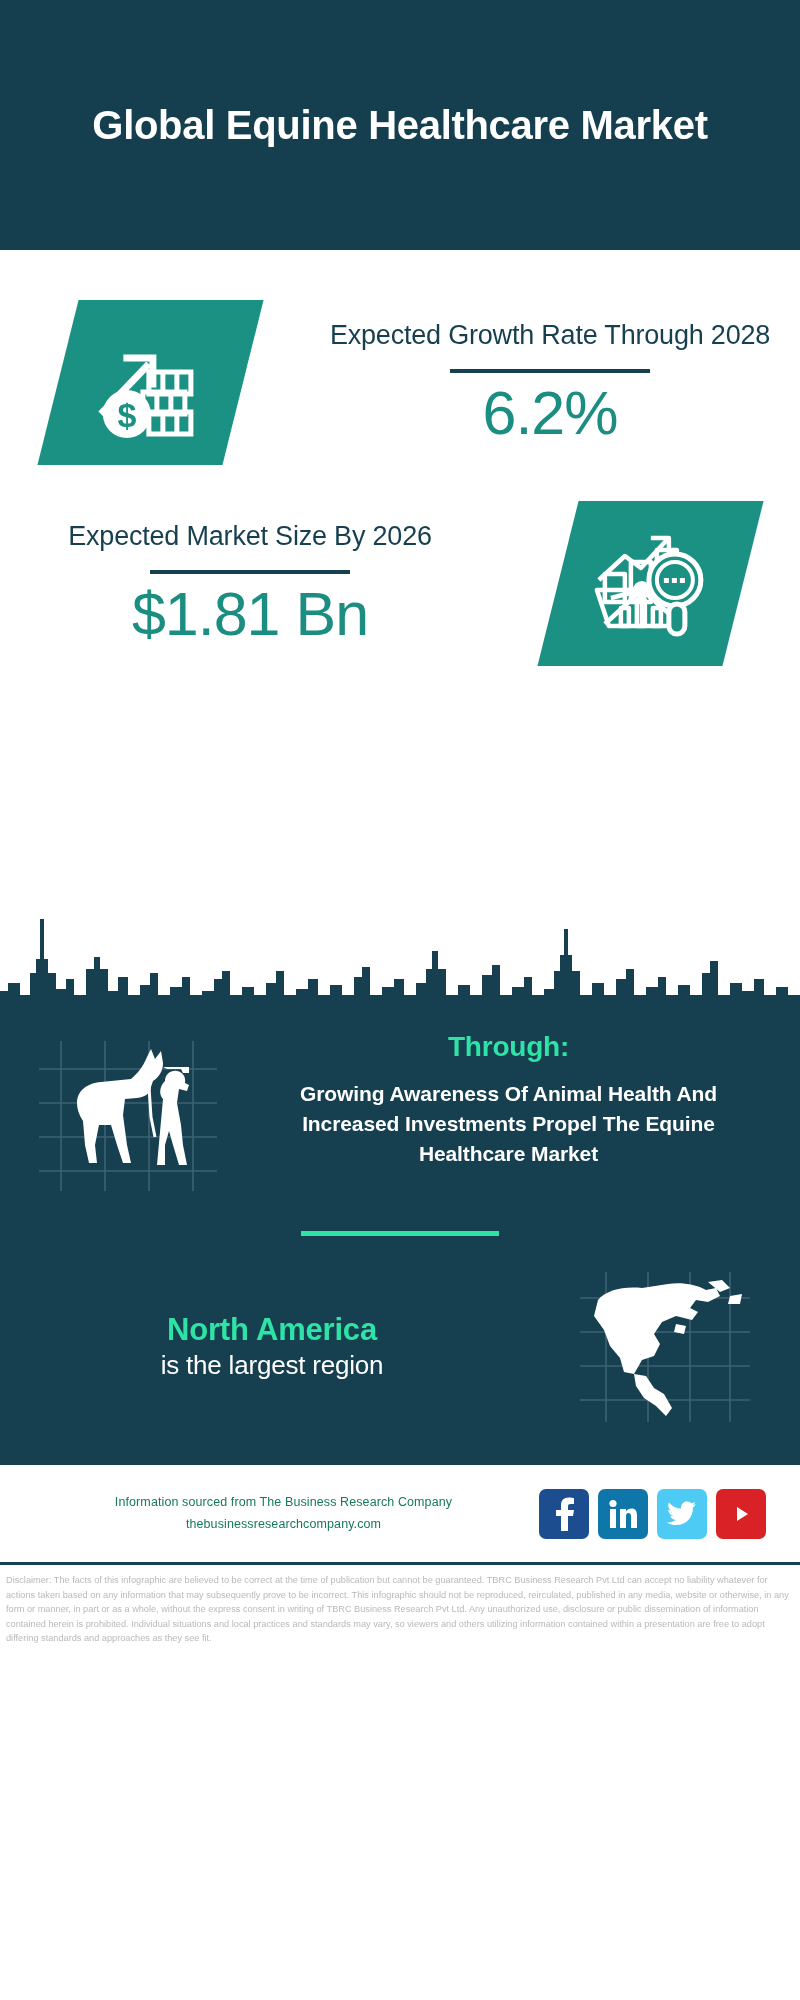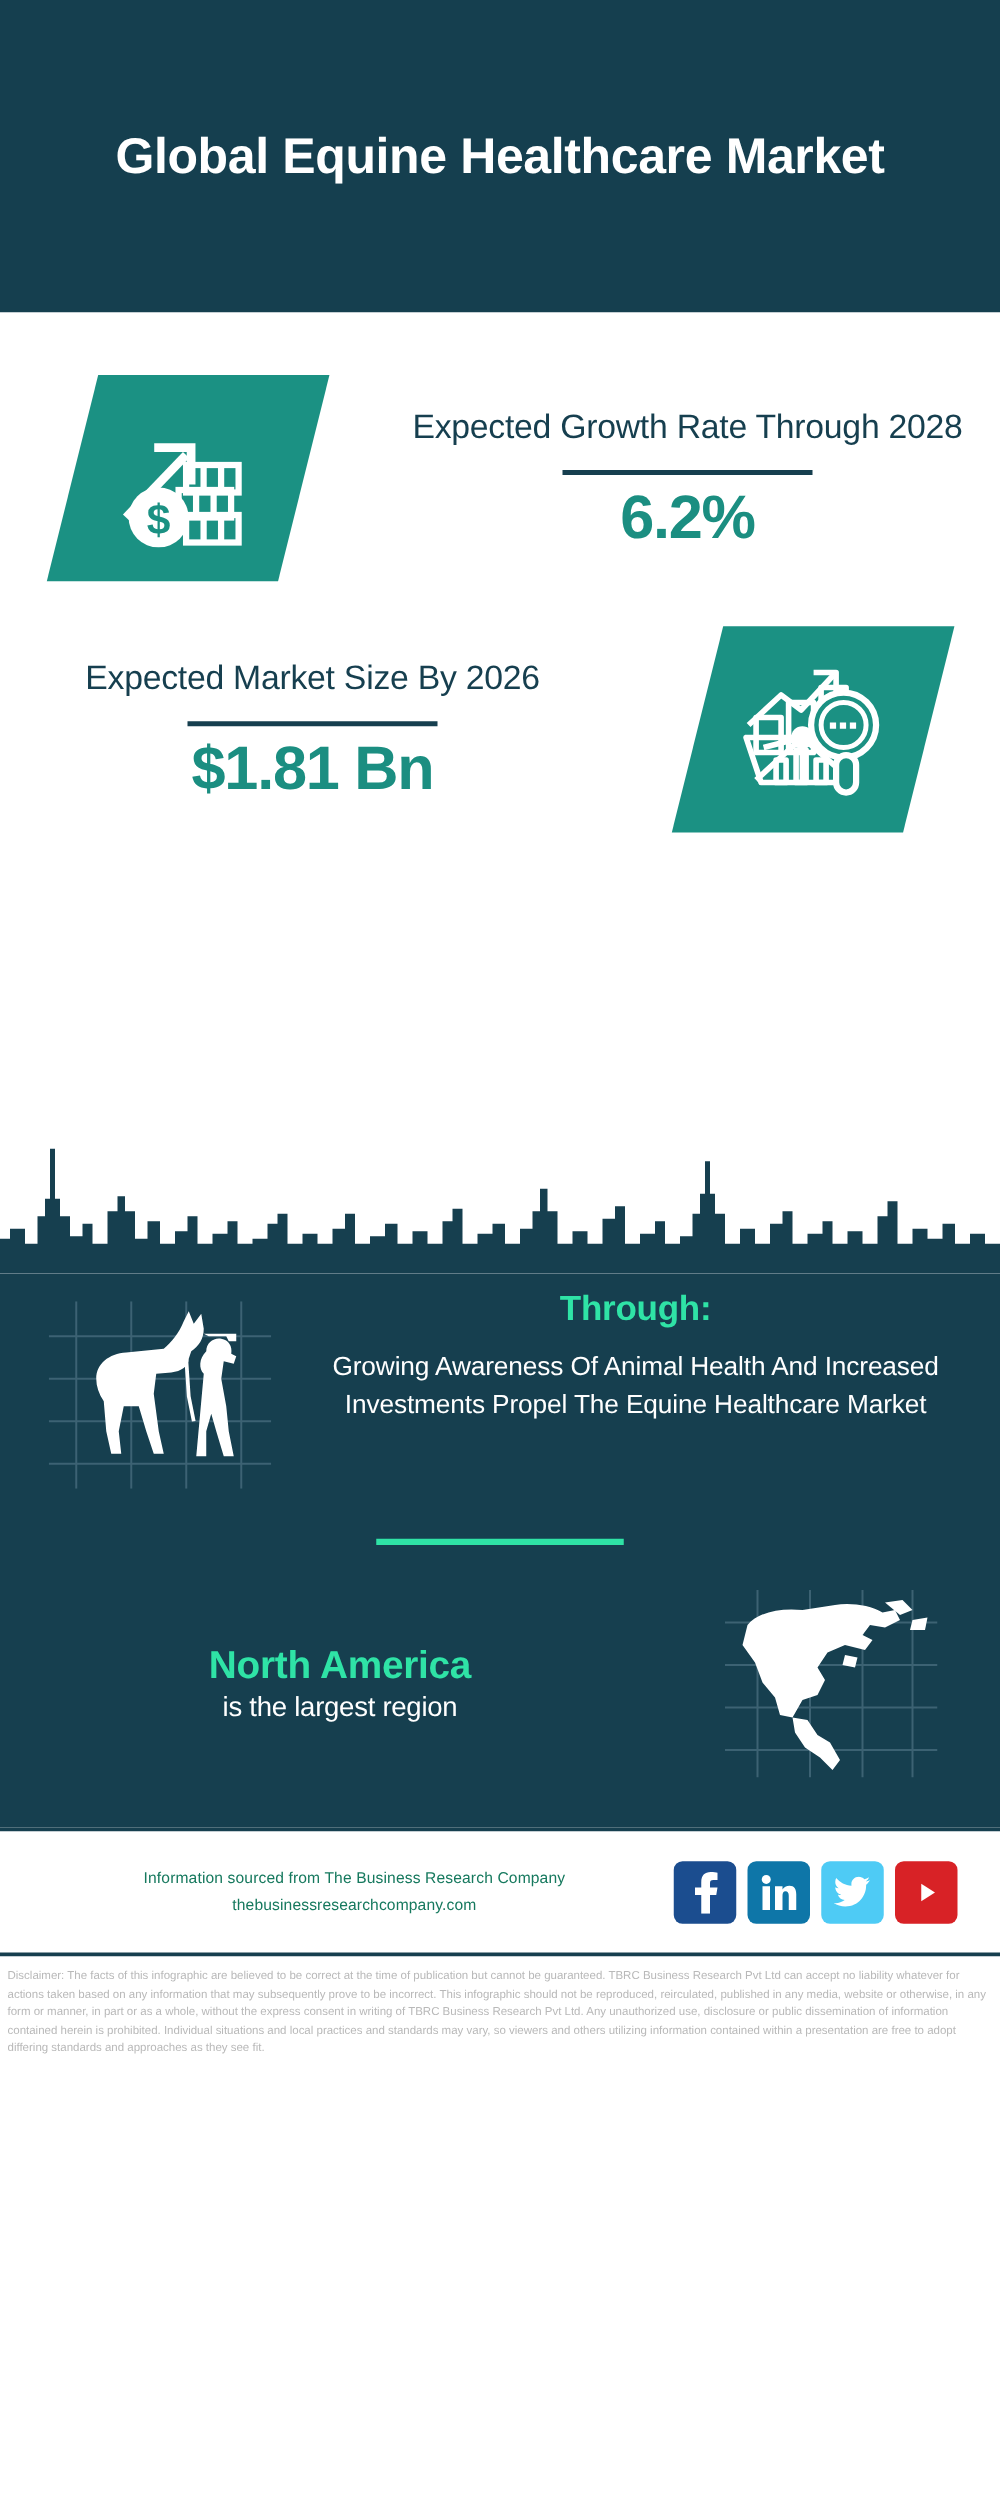--- a/index.html
+++ b/index.html
@@ -37,21 +37,21 @@
   }
   .para > svg { transform:skewX(14deg); }
 
   .stat-text { flex:1; text-align:center; padding:0 18px; }
   .stat-label {
     color:#163f4f; font-size:27px; font-weight:normal; line-height:1.32;
     letter-spacing:-0.2px;
   }
   .rule { width:200px; height:4px; background:#163f4f; margin:16px auto 8px auto; }
   .stat-value {
-    color:#1b8e81; font-size:49px; font-weight:bold; line-height:1.08;
+    color:#1b8e81; font-size:61px; font-weight:normal; line-height:1.08;
     letter-spacing:-1px;
   }
 
   
   .skyline { position:relative; height:120px; margin-top:-6px; }
   .skyline svg { display:block; width:800px; height:120px; }
 
   
   .dark {
     background:#163f4f; position:relative;
@@ -60,35 +60,35 @@
 
   .driver-row { display:flex; align-items:flex-start; padding:4px 0 0 0; }
   .driver-icon { flex:0 0 255px; display:flex; justify-content:center; padding-top:18px; }
   .grid-box { position:relative; width:178px; height:150px; }
   .driver-copy { flex:1; padding:8px 38px 0 0; text-align:center; }
   .driver-heading {
     color:#2fe3a6; font-size:28px; font-weight:bold; margin-bottom:16px;
     letter-spacing:-0.2px;
   }
   .driver-text {
-    color:#ffffff; font-size:21px; font-weight:normal; line-height:1.42;
+    color:#ffffff; font-size:21px; font-weight:bold; line-height:1.42;
     letter-spacing:-0.1px;
   }
 
   .divider-wrap { display:flex; justify-content:center; padding:40px 0 36px 0; }
   .divider { width:198px; height:5px; background:#2fe3a6; }
 
   .region-row { display:flex; align-items:center; padding:0 0 10px 0;gap:20px; }
   .region-copy { flex:1; text-align:center; padding-left:34px; }
   .region-name {
     color:#2fe3a6; font-size:31px; font-weight:bold; line-height:1.25;
     letter-spacing:-0.2px;
   }
   .region-sub {
-    color:#ffffff; font-size:22px; font-weight:normal; line-height:1.3;
+    color:#ffffff; font-size:26px; font-weight:normal; line-height:1.3;
     letter-spacing:-0.2px;
   }
   .region-icon { flex:0 0 270px; display:flex; justify-content:center; }
   .map-box { position:relative; width:170px; height:150px; }
 
   
   .footer {
     background:#ffffff; height:100px; display:flex; align-items:center;
     padding:0 28px; border-top:3px solid #163f4f;text-align:center;
   }

